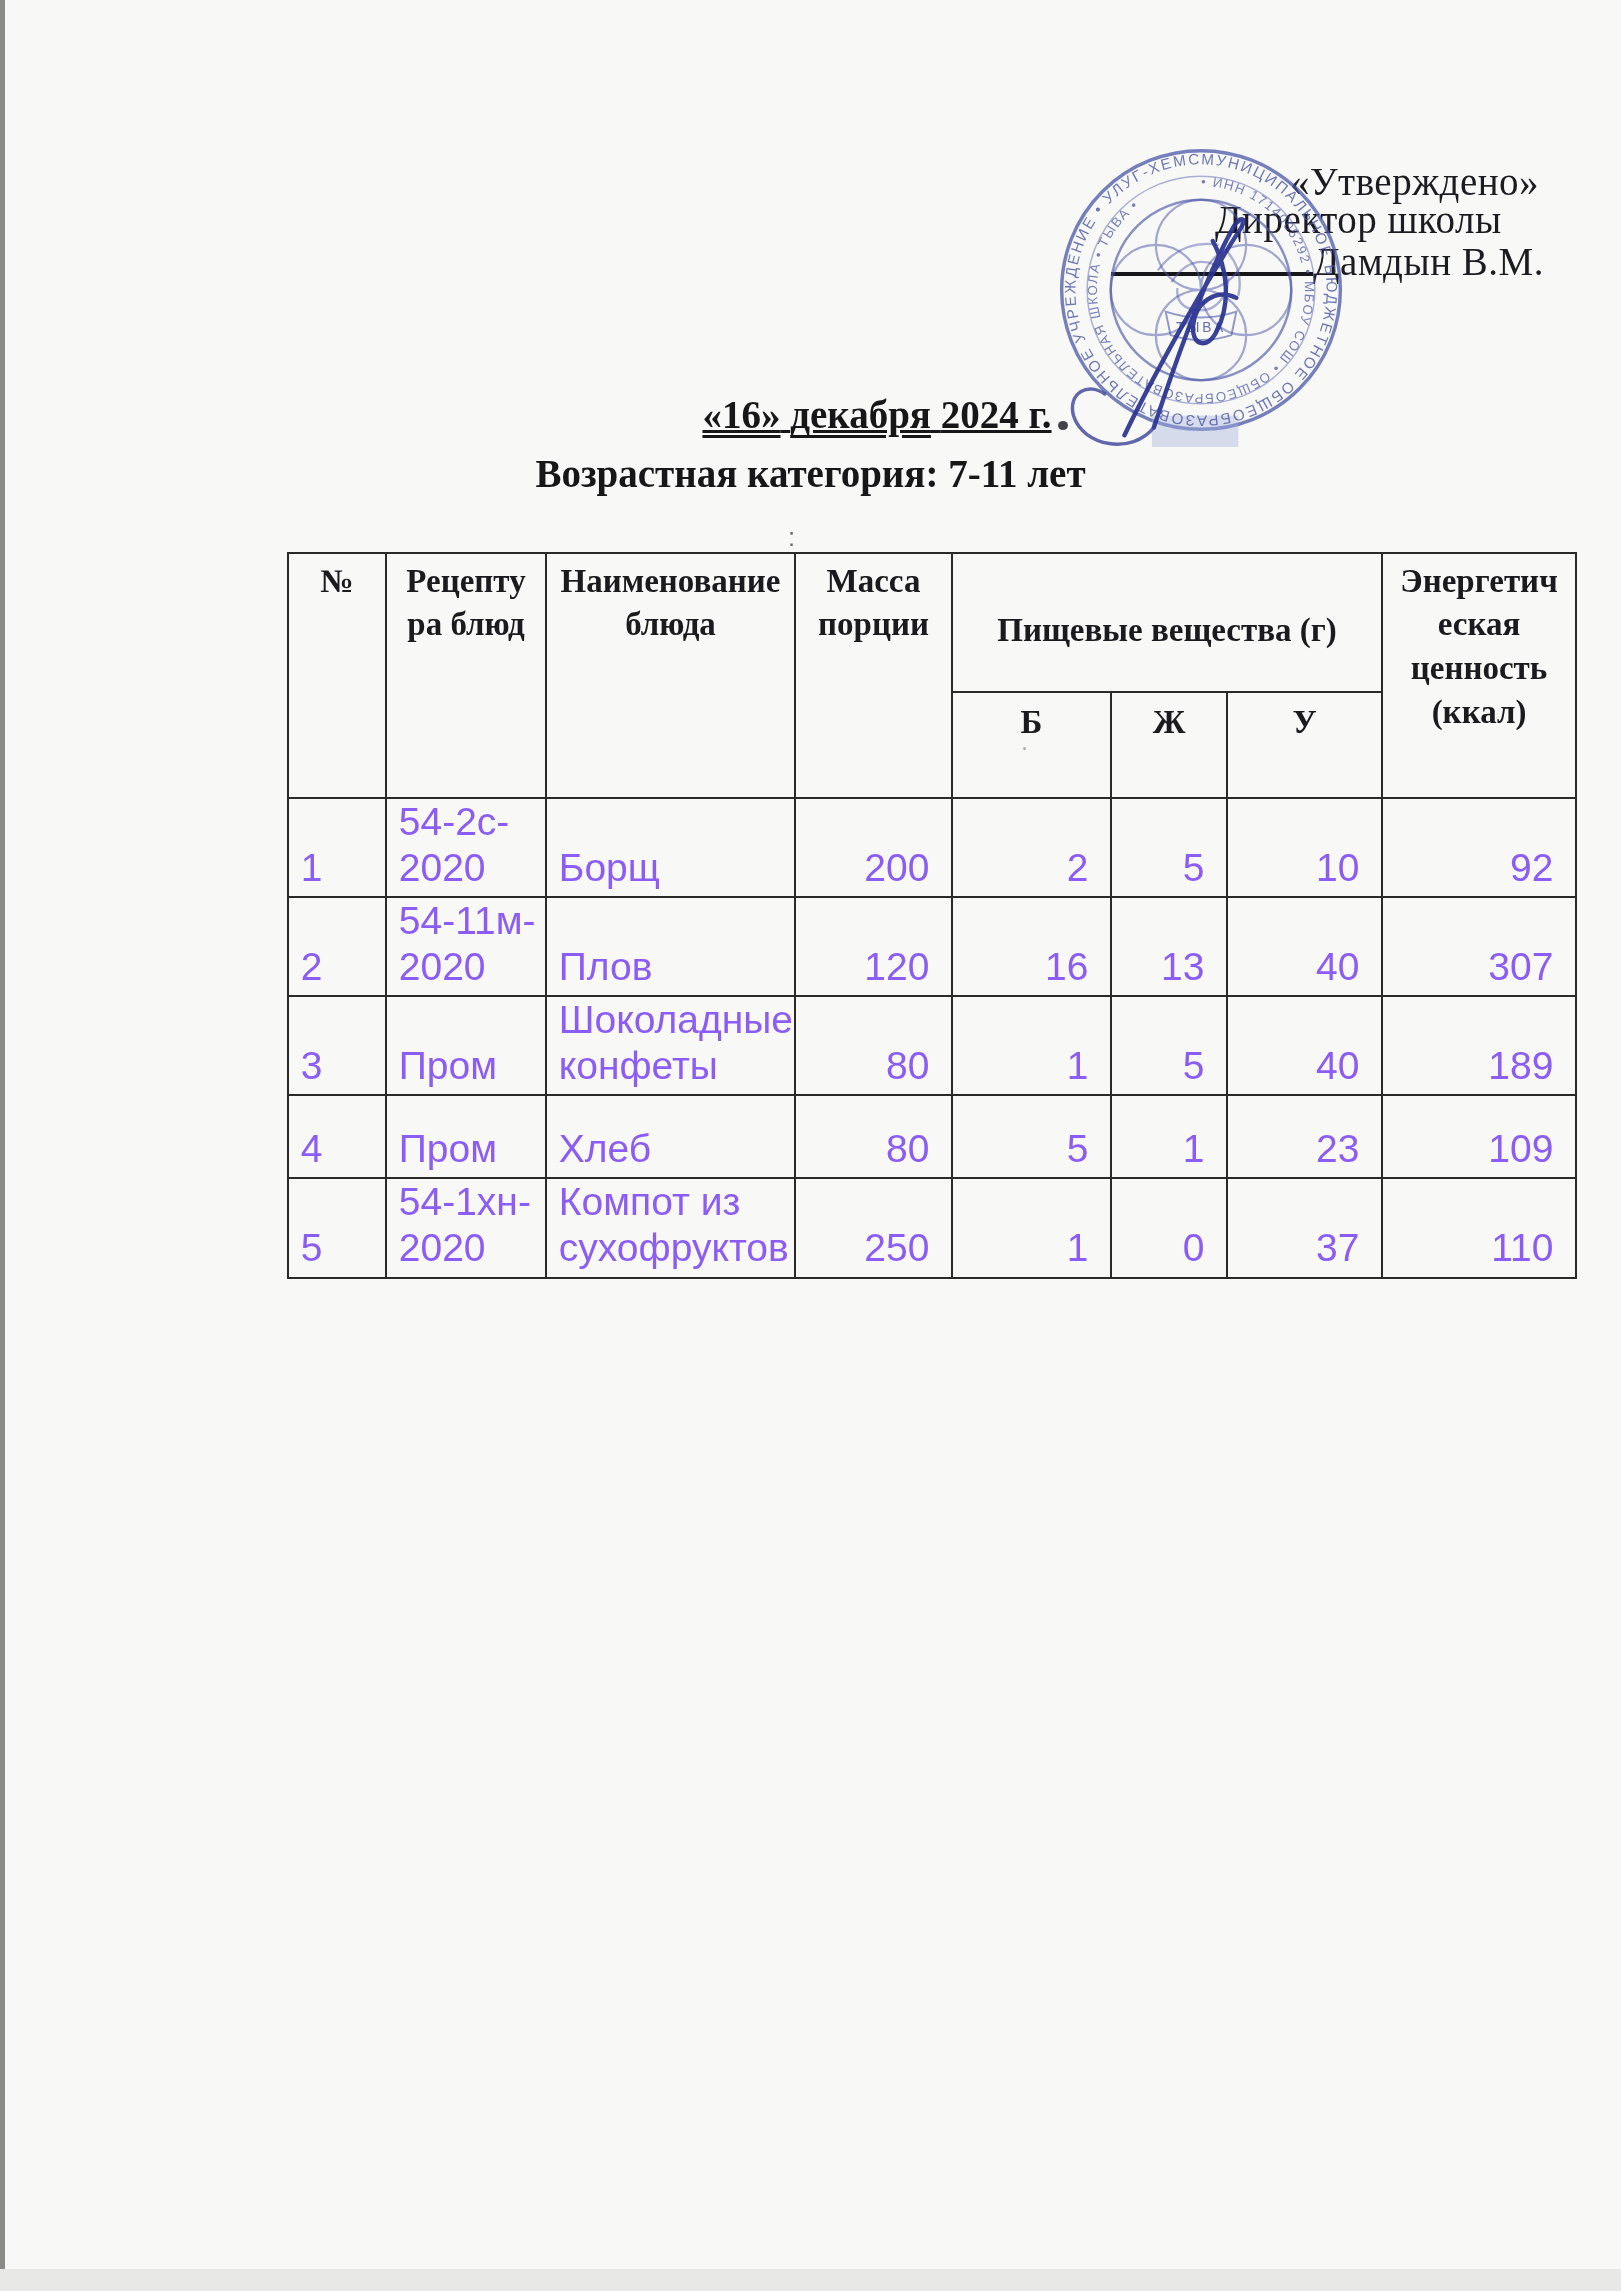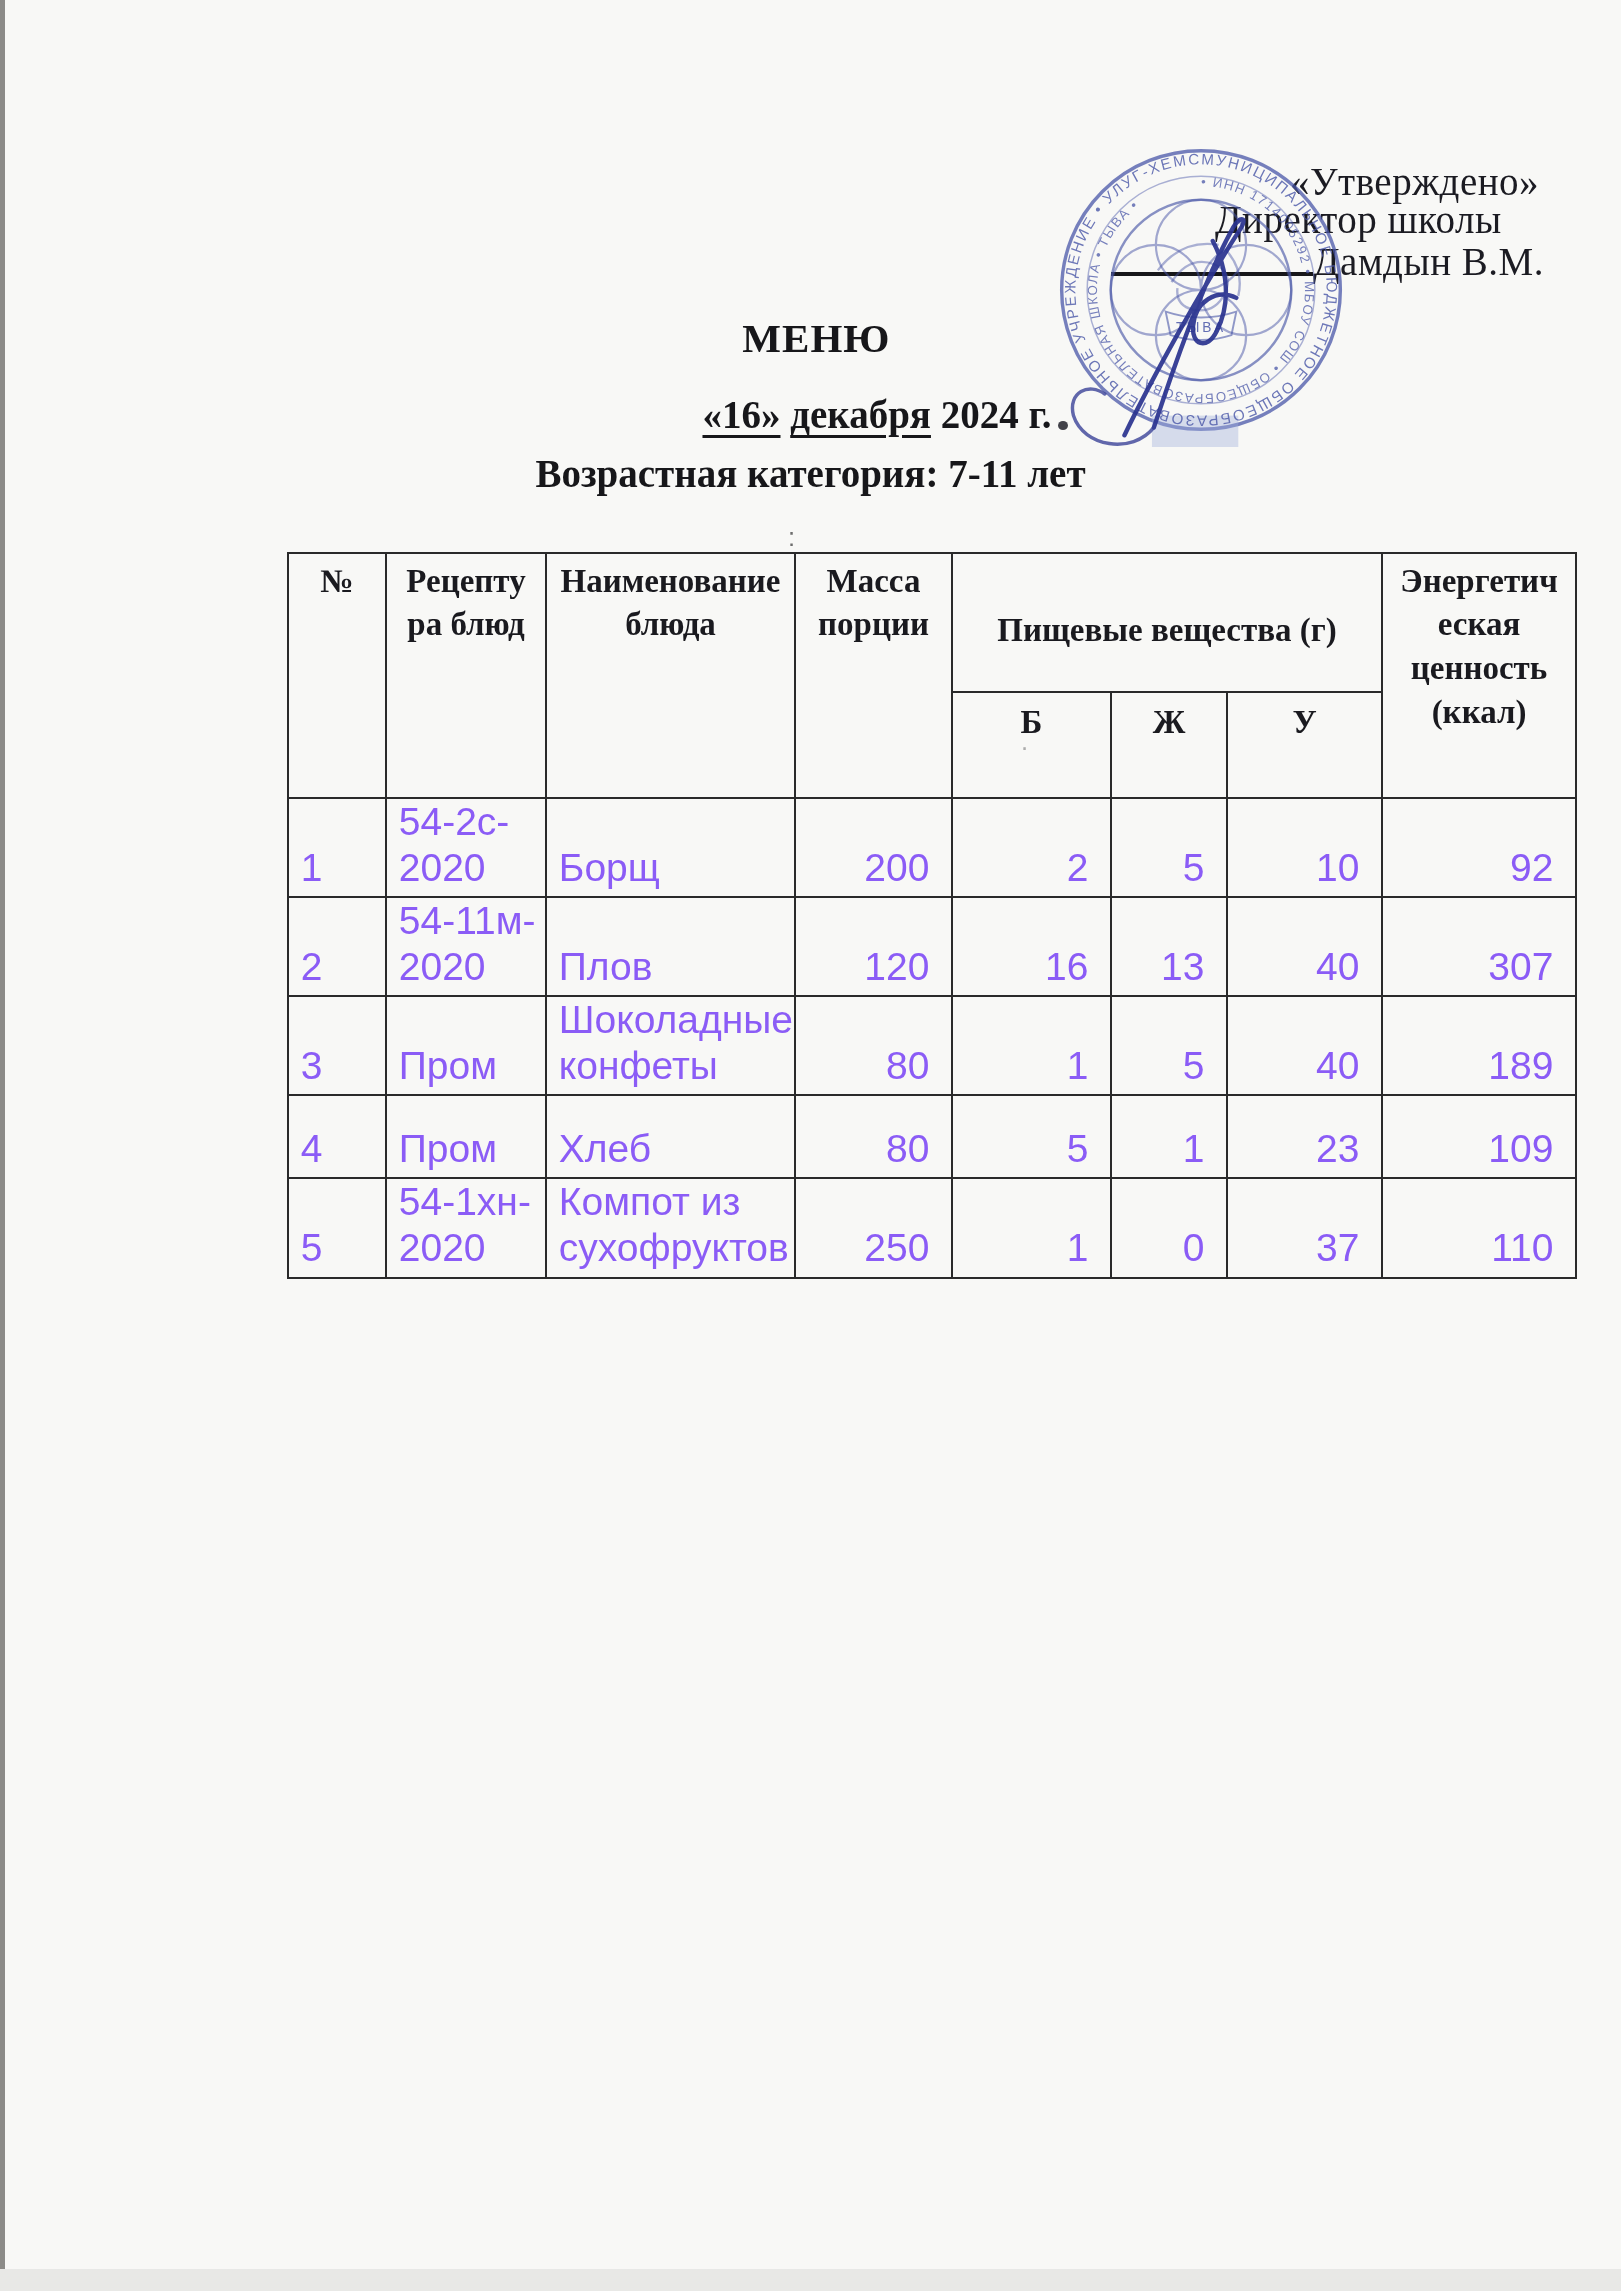--- a/index.html
+++ b/index.html
@@ -17,21 +17,21 @@
   .approval-role     { left:1215px; top:200px; }
   .approval-name     { left:1313px; top:242px; }
   .sig-line { position:absolute; left:1111px; top:272px; width:202px; height:3.9px; background:#17171a; }
 
   
   .stamp { position:absolute; left:1044px; top:133px; width:314px; height:314px; }
 
   
   .center-line { position:absolute; left:0; right:0; text-align:center; font-weight:bold; color:#17171a; line-height:1.1; }
   .menu-title    { top:316px; font-size:41px; padding-left:11.8px;  letter-spacing:1px; }
-  .date-line     { top:394px; font-size:39px; padding-left:133px; }
+  .date-line     { top:394px; font-size:39px; padding-left:133px;text-decoration:underline; }
   .date-line .u  { text-decoration:underline; text-decoration-thickness:2.9px; text-underline-offset:6.9px; }
   .category-line { top:453px; font-size:39px; }
 
   
   table.menu {
     position:absolute; left:287px; top:552px; width:1287px;
     border-collapse:collapse; table-layout:fixed;
     border:2.9px solid #272727;
   }
   table.menu th, table.menu td { border:2px solid #2a2a2a; overflow:hidden; }
@@ -101,21 +101,20 @@
       </text>
       <text x="0" y="43" text-anchor="middle" font-size="14" letter-spacing="3" opacity=".85">ТЫВА</text>
     </g>
     <g stroke="#2a3390" stroke-width="4.5" fill="none" stroke-linecap="round" opacity=".92">
       <path d="M -78 148 C -50 90 0 0 40 -62 C 48 -74 40 -76 33 -64 C 5 -14 -25 70 -48 140"></path>
       <path d="M 12 -50 C 28 -20 30 15 16 42 C 6 62 -10 56 -8 36 C -6 12 16 -2 36 8"></path>
       <path d="M -48 140 C -70 168 -120 160 -130 128 C -136 104 -114 94 -98 106" stroke-width="3.5" opacity=".8"></path>
     </g>
   </svg>
 
-  <div class="center-line menu-title">МЕНЮ</div>
 
   <div class="center-line date-line">
     <span class="u">«16»</span>
     <span> </span>
     <span class="u">декабря</span>
     <span> </span>
     <span>2024 г.</span>
   </div>
 
   <div class="center-line category-line">Возрастная категория: 7-11 лет</div>

